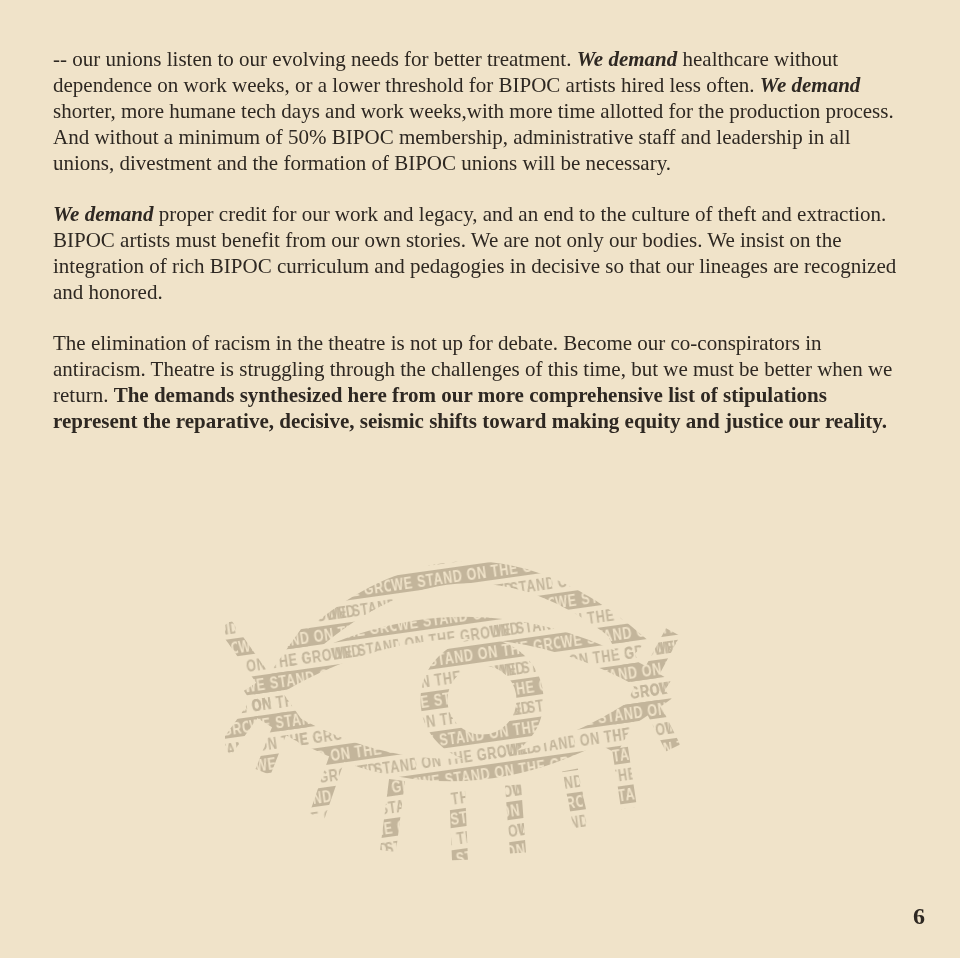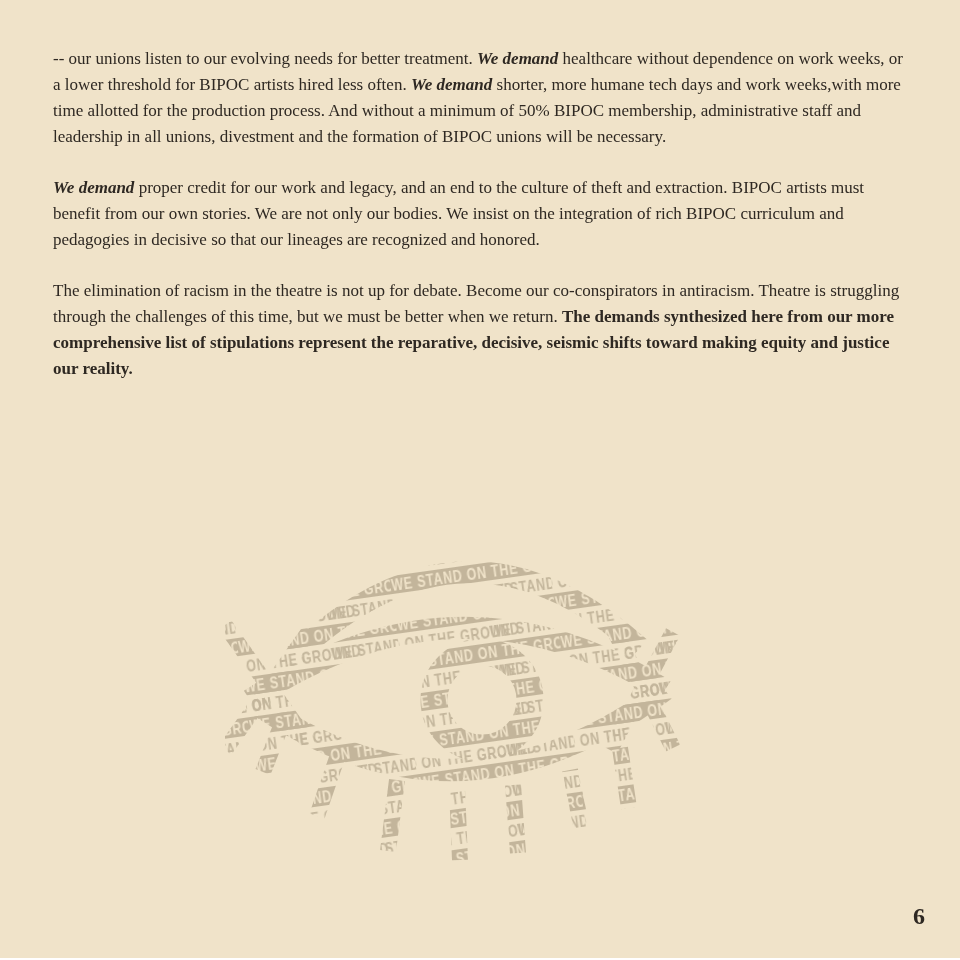--- a/index.html
+++ b/index.html
@@ -9,21 +9,21 @@
   }
   html,body{margin:0;padding:0;}
   body{
     width:960px;height:960px;position:relative;overflow:hidden;
     background:var(--bg);
     font-family:"Liberation Serif","DejaVu Serif",serif;
   }
   .page{position:absolute;inset:0;background:var(--bg);}
   .content{
     position:absolute;left:53px;top:46px;width:860px;
-    font-size:17px;line-height:26px;color:var(--ink);
+    font-size:21px;line-height:26px;color:var(--ink);
     text-align:left;
   }
   .content p{margin:0 0 25px 0;}
   .bi{font-weight:bold;font-style:italic;}
   .b{font-weight:bold;text-align:right;}
   .page-number{
     position:absolute;right:35px;bottom:30px;
     font-size:24px;font-weight:bold;color:var(--ink);
   }
   .eye{

